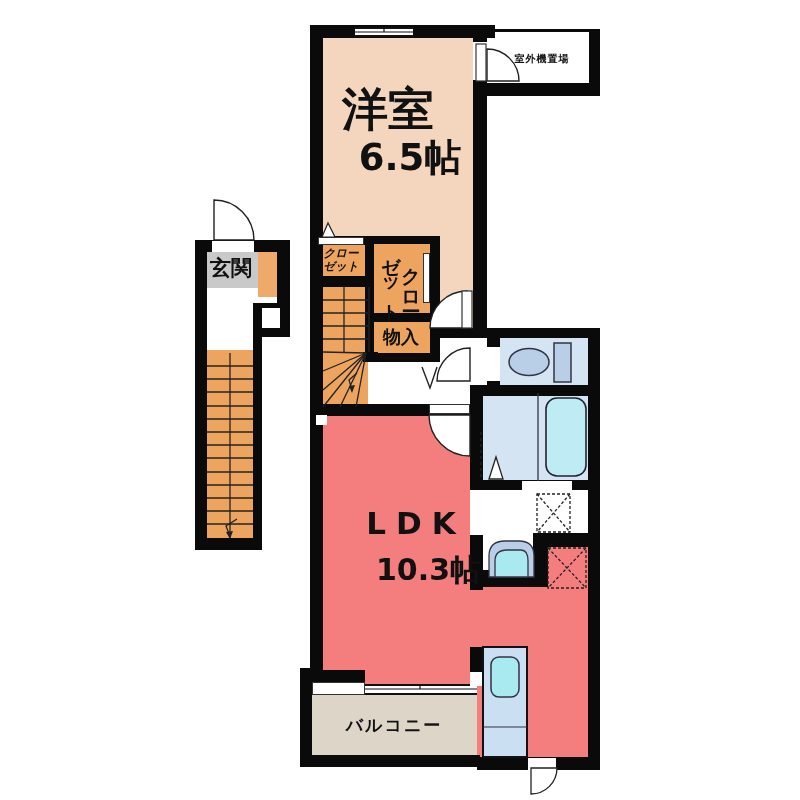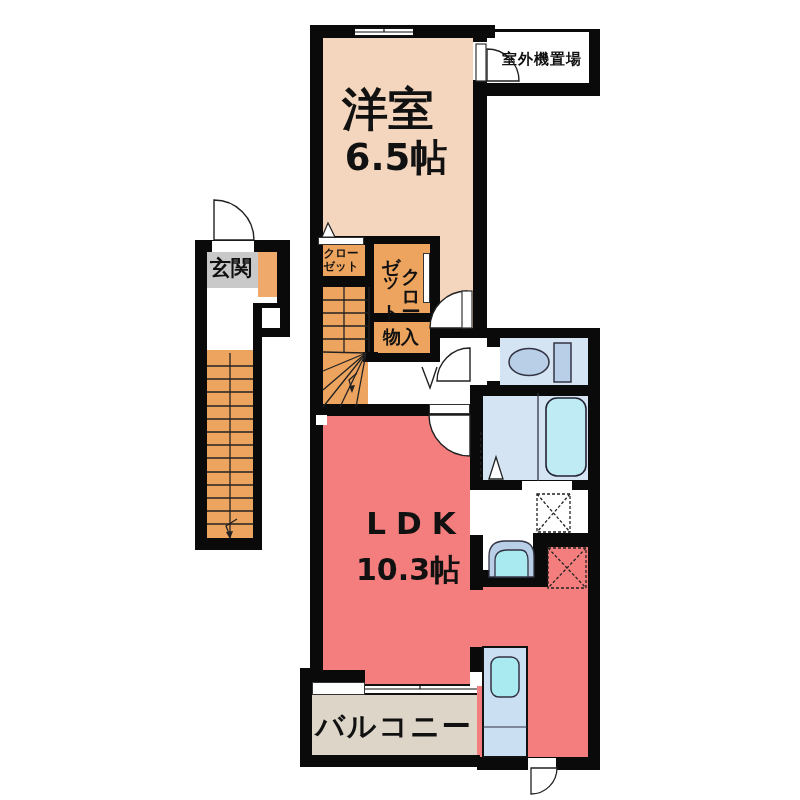--- a/index.html
+++ b/index.html
@@ -174,26 +174,26 @@
     </g>
 
     <g>
       <rect x="483" y="647" width="44" height="110" stroke="#111" stroke-width="2" fill="#CADFF1"></rect>
       <rect x="491" y="657" width="28" height="40" rx="8" stroke="#334" stroke-width="1.5" fill="#A9E9F0"></rect>
       <line x1="483" y1="727" x2="527" y2="727" stroke="#334" stroke-width="1.2"></line>
     </g>
   </svg>
 
   <div class="lbl" style="left:388px;top:110px;font-size:46px;">洋室</div>
-  <div class="lbl" style="left:396px;top:158px;font-size:37px;text-align:center;">6.5帖</div>
-  <div class="lbl" style="left:542px;top:59px;font-size:15px;letter-spacing:1px;">室外機置場</div>
+  <div class="lbl" style="left:410px;top:158px;font-size:37px;text-align:center;">6.5帖</div>
+  <div class="lbl" style="left:542px;top:59px;font-size:10px;letter-spacing:1px;">室外機置場</div>
   <div class="lbl" style="left:231px;top:269px;font-size:21px;">玄関</div>
-  <div class="lbl" style="left:341px;top:260px;font-size:11.5px;">
+  <div class="lbl" style="left:341px;top:260px;font-size:11.5px;font-style:italic;">
     <div>クロー</div>
     <div>ゼット</div>
   </div>
   <div class="lbl vert" style="left:401px;top:279px;font-size:19px;height:72px;letter-spacing:2px;">クローゼット</div>
   <div class="lbl" style="left:401px;top:337px;font-size:18px;">物入</div>
   <div class="lbl" style="left:416px;top:523px;font-size:31px;letter-spacing:10px;text-align:right;">LDK</div>
-  <div class="lbl" style="left:408px;top:570px;font-size:30px;">10.3帖</div>
-  <div class="lbl" style="left:394px;top:726px;font-size:29px;letter-spacing:2px;">バルコニー</div>
+  <div class="lbl" style="left:428px;top:570px;font-size:30px;">10.3帖</div>
+  <div class="lbl" style="left:394px;top:726px;font-size:17px;letter-spacing:2px;">バルコニー</div>
 
 </div>
 
 </body></html>

